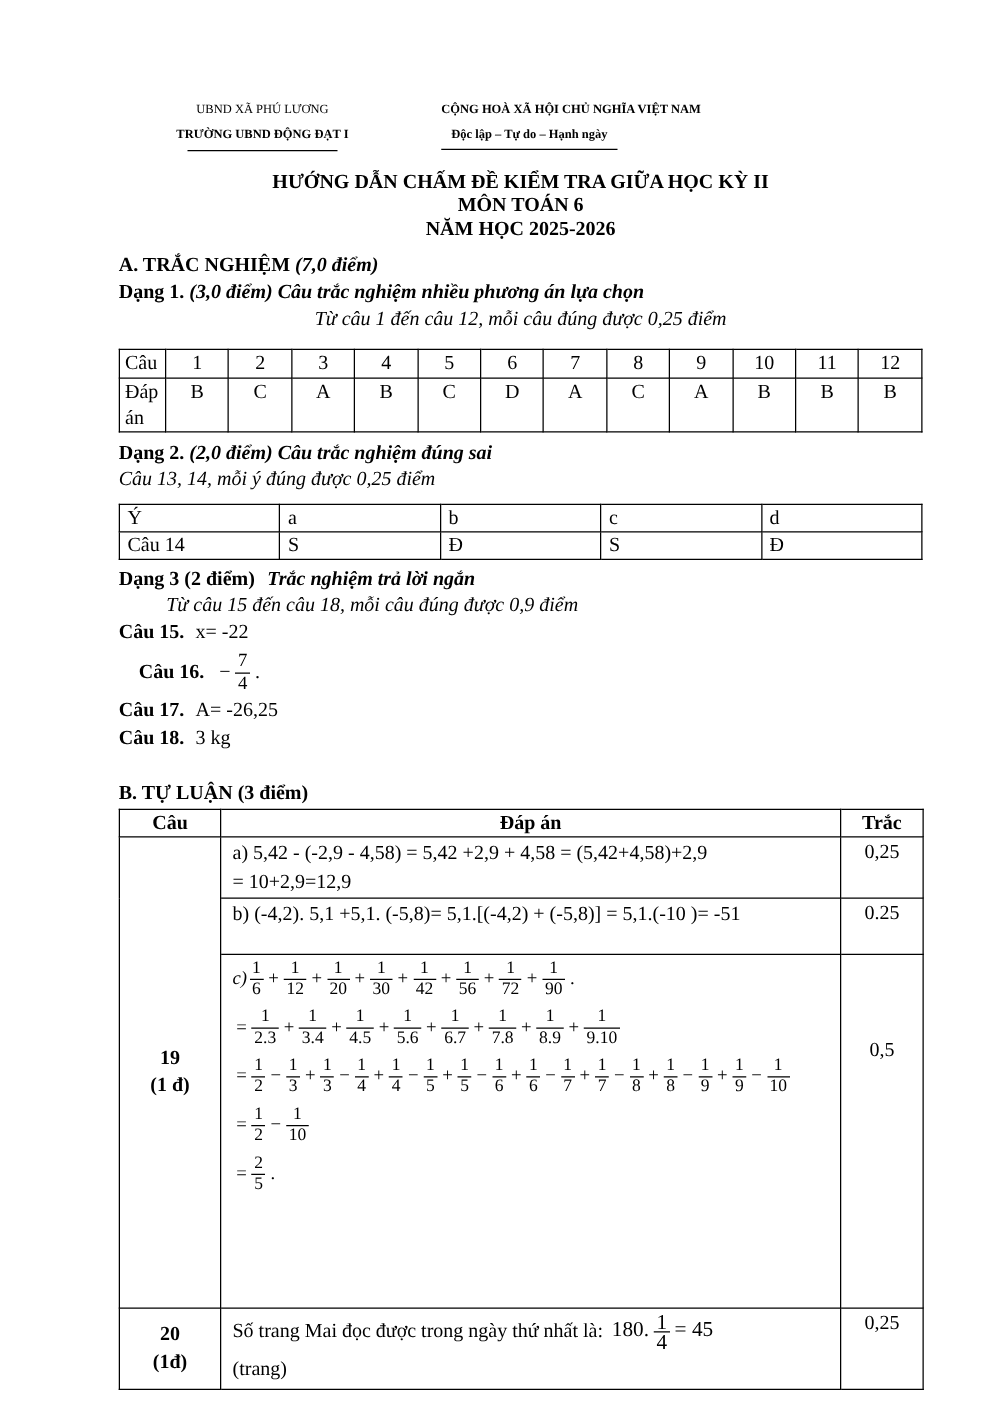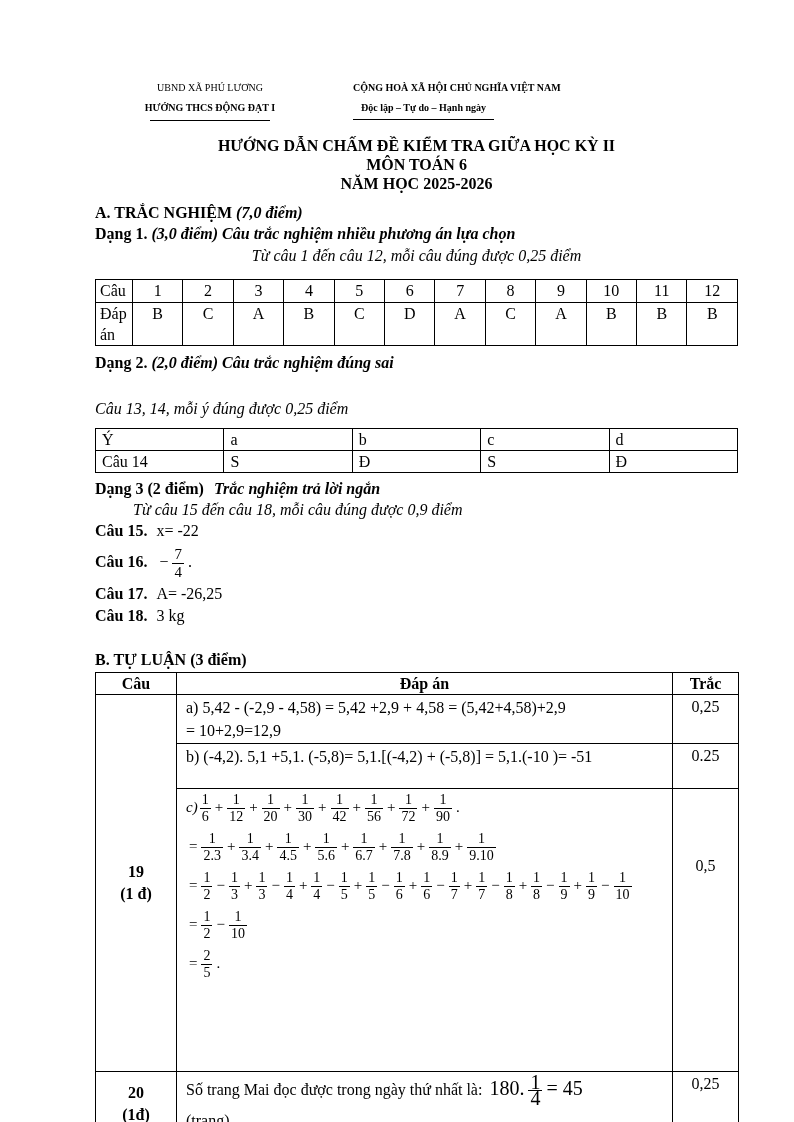--- a/index.html
+++ b/index.html
@@ -16,40 +16,40 @@
   .hdr-line { font-size:10px; line-height:20px; white-space:nowrap; }
   .b { font-weight:bold; }
   .underline-bar { width:120px; border-bottom:1.6px solid #000; height:2px; margin:0 auto; }
   .dh-r2 { display:inline-block; border-bottom:1.6px solid #000; padding:0 8px 1px 8px; }
   
   .title-block { text-align:center; margin-top:15px; font-weight:bold; line-height:19px; }
   
   .sec-a-heading { margin-top:9px; font-weight:bold; }
   .bi { font-weight:bold; font-style:italic; }
   .note-center { text-align:center; font-style:italic; margin:1px 0 0 0; }
-  .note-left { font-style:italic;margin-top:25px; }
+  .note-left { font-style:italic; }
   .note-indent { font-style:italic; padding-left:38px; }
   
   table { border-collapse:collapse; table-layout:fixed; }
   td { border:1px solid #000; font-size:16px; padding:0 4px; overflow:hidden; }
   
   .t1 { width:643px; margin-top:13px; }
   .t1 td { text-align:center; vertical-align:top; line-height:21px; }
   .t1 .first { text-align:left; padding-left:4px; }
   .t1 .r1 td { height:22px; }
   .t1 .r2 td { height:34px; }
   
   .t2 { width:643px; margin-top:9px; }
   .t2 td { text-align:left; padding-left:6px; height:21px; line-height:21px; }
   
   .mt6 { margin-top:6px; } .mt5 { margin-top:5px; } .mt22 { margin-top:22px; }
   
   .short-ans { line-height:22px; }
   .short-ans .lbl { font-weight:bold; margin-right:9px; }
-  .ans-16 { margin:4px 0 2px 0;font-family:Liberation Serif, serif; }
+  .ans-16 { margin:4px 0 2px 16px;font-family:Liberation Serif, serif; }
   
   .tb { width:643px; margin-top:2px; }
   .tb .head td { height:21px; font-weight:bold; text-align:center; vertical-align:middle; }
   .tb-q { text-align:center; vertical-align:middle; font-weight:bold; line-height:22px; }
   .tb-ans { text-align:left; vertical-align:top; padding:1px 8px 1px 9px; line-height:23px; }
   .tb-score { text-align:center; vertical-align:top; padding-top:1px; }
   .row-a td { height:46px; }
   .row-b td { height:42px; }
   .row-c td { height:216px; }
   .row-20 td { height:62px; }
@@ -57,34 +57,34 @@
   
   .frac { display:inline-block; vertical-align:middle; text-align:center; margin:0 1px; }
   .frac .fn { display:block; border-bottom:1px solid #000; padding:0 2px; line-height:17px; }
   .frac .fd { display:block; padding:0 2px; line-height:17px; }
   .mop { margin:0 3px; }
   .mi { font-style:italic; margin-right:1px; }
   .math-line { margin:2px 0 6px 0; font-size:15px; }
   .math-line .frac { font-size:14px; }
   .math-line .frac .fn, .math-line .frac .fd { line-height:16px; }
   .ans-16 .frac { font-size:15px; }
-  .m-inline { font-size:20px; }
+  .m-inline { font-size:17px; }
   .m-inline .frac .fn, .m-inline .frac .fd { line-height:15px; }
   .q20-line { margin-top:2px; }
   .q20-unit { margin-top:3px; }
 </style>
 </head>
 <body>
 
 <div class="page">
 
   <div class="doc-header">
     <div class="dh-left">
       <div class="hdr-line">UBND XÃ PHÚ LƯƠNG</div>
-      <div class="hdr-line b">HƯỚNG THCS ĐỘNG ĐẠT I</div>
+      <div class="hdr-line b">TRƯỜNG UBND ĐỘNG ĐẠT I</div>
       <div class="underline-bar"></div>
     </div>
     <div class="dh-right">
       <div class="hdr-line b">CỘNG HOÀ XÃ HỘI CHỦ NGHĨA VIỆT NAM</div>
       <div class="hdr-line"><span class="dh-r2 b">Độc lập – Tự do – Hạnh ngày</span></div>
     </div>
   </div>
 
   <div class="title-block">
     <div>HƯỚNG DẪN CHẤM ĐỀ KIỂM TRA GIỮA HỌC KỲ II</div>

